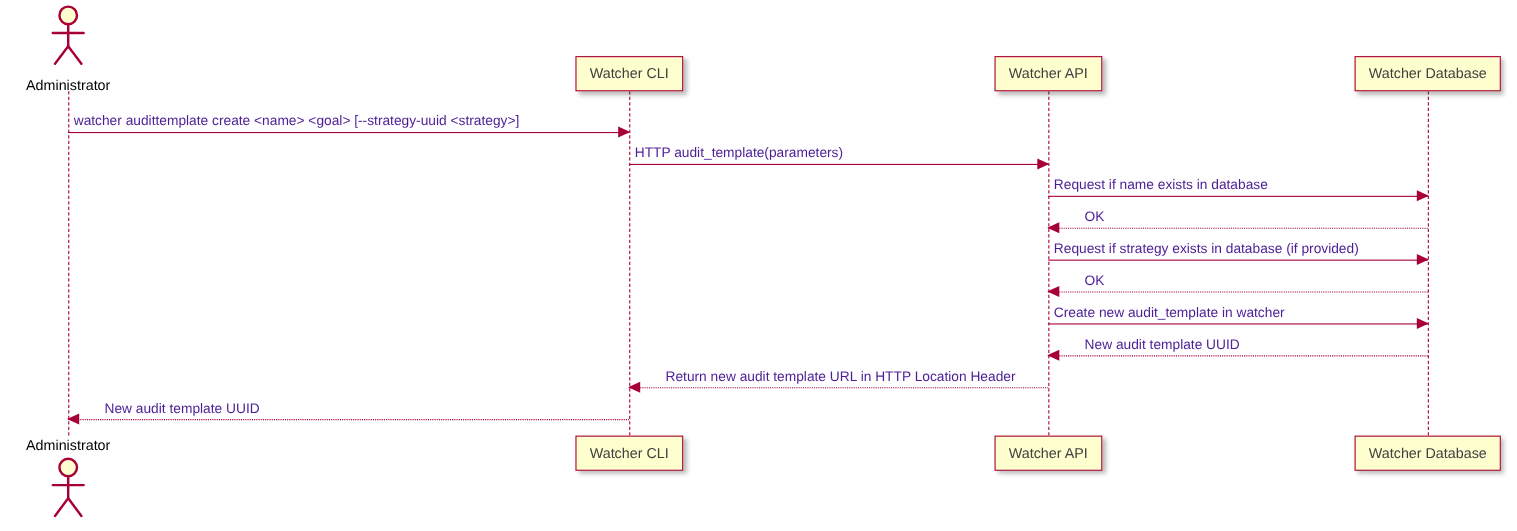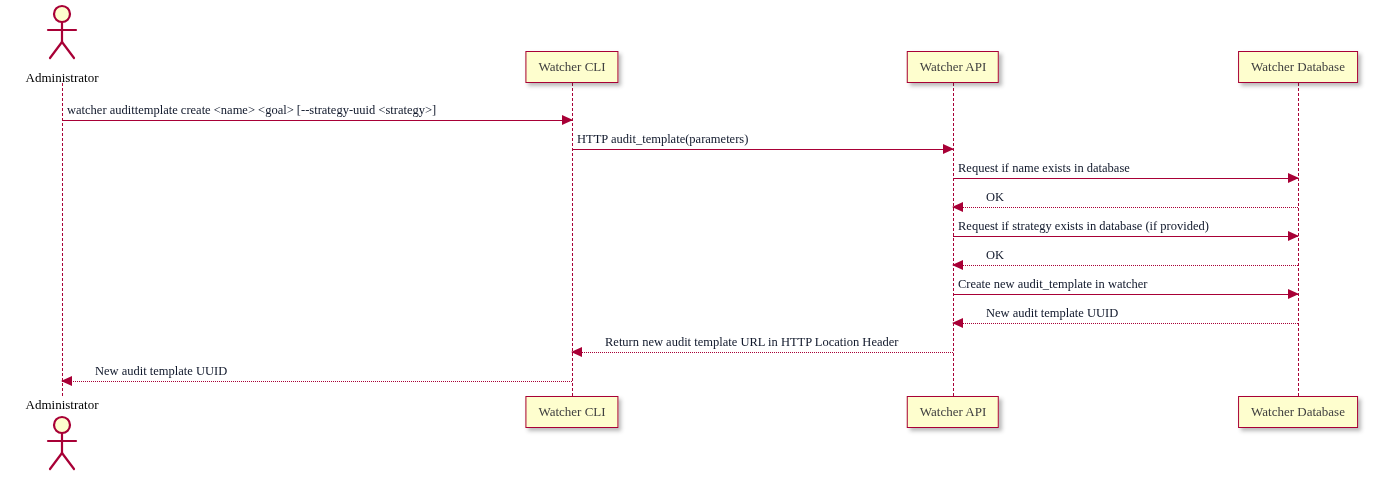--- a/index.html
+++ b/index.html
@@ -6,21 +6,21 @@
   html, body {
     margin: 0;
     padding: 0;
     background: #FFFFFF;
   }
   #diagram {
     position: relative;
     width: 1379px;
     height: 483px;
     background: #FFFFFF;
-    font-family: Liberation Serif, serif;
+    font-family: Liberation Sans, sans-serif;
     overflow: hidden;
   }
 
   
   .lifeline {
     position: absolute;
     width: 0;
     border-left: 1px dashed #A80036;
     top: 0;
   }
@@ -89,21 +89,21 @@
     left: -1px;
     border-top: 5px solid transparent;
     border-bottom: 5px solid transparent;
     border-right: 11px solid #A80036;
   }
 
   .msg .label {
     position: absolute;
     bottom: 4px;
     font-size: 12.5px;
-    color: #0f172a;
+    color: #4c1d95;
     white-space: nowrap;
     line-height: 1;
   }
   .msg.to-right .label { left: 5px; }
   .msg.to-left  .label { left: 33px; }
 </style>
 </head>
 <body>
 
 <div id="diagram">

